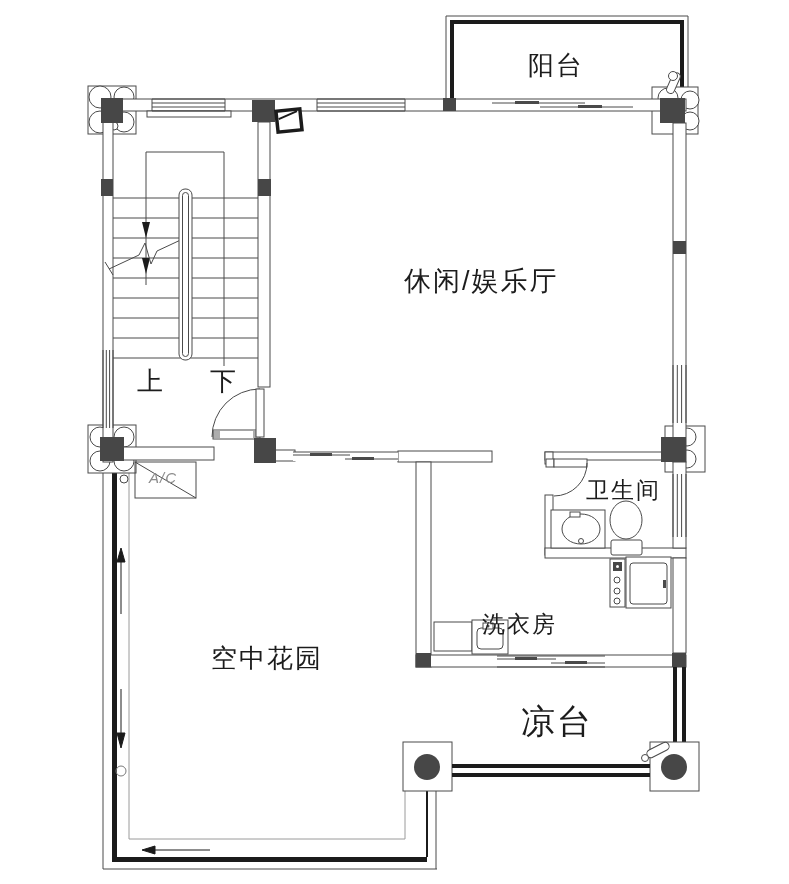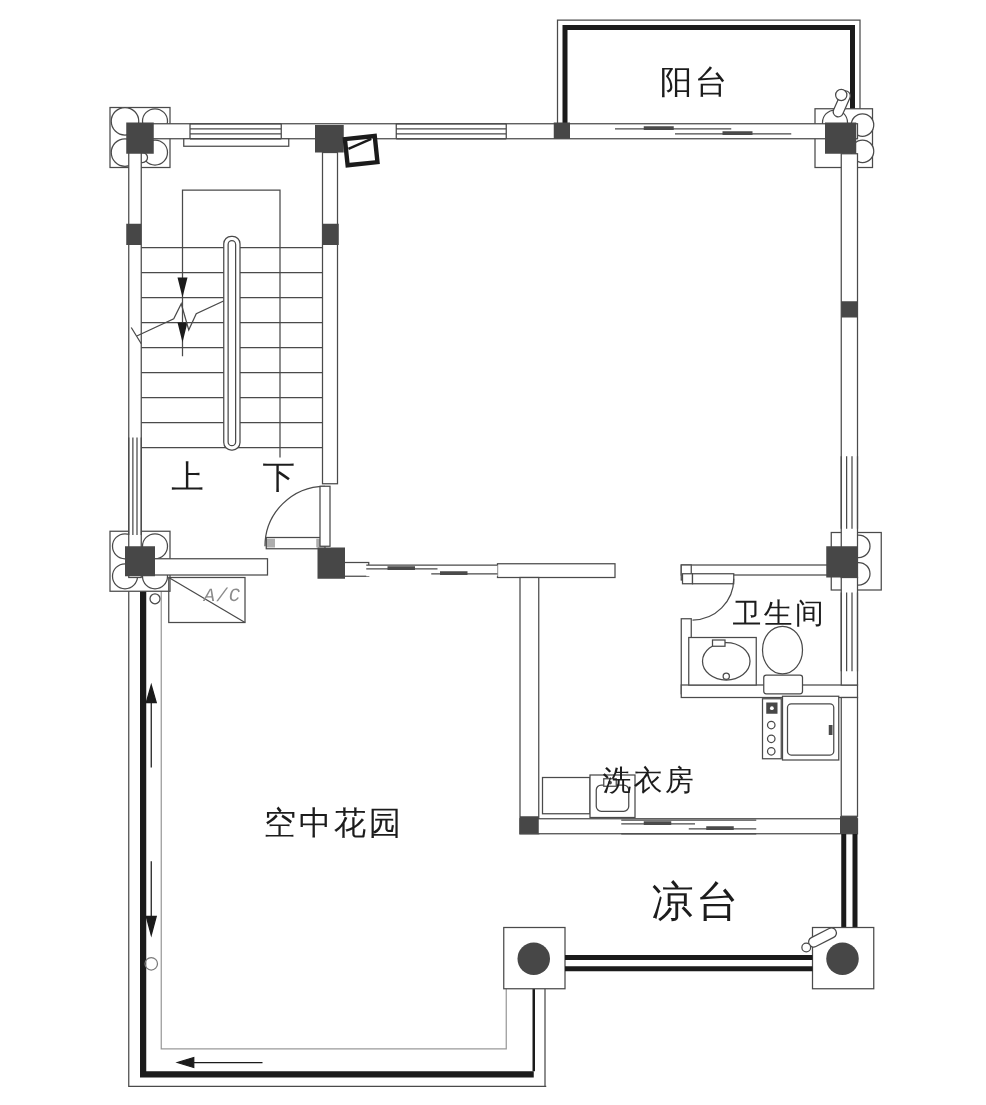--- a/index.html
+++ b/index.html
@@ -1,29 +1,29 @@
 <!DOCTYPE html>
 <html><head>
 <meta charset="utf-8">
 <style>
   html,body{margin:0;padding:0;background:#ffffff;}
   #plan{position:relative;width:789px;height:884px;background:#ffffff;overflow:hidden;
         font-family:"Liberation Sans","DejaVu Sans",sans-serif;}
   #plan svg{position:absolute;left:0;top:0;}
   .label{position:absolute;color:#1c1c1c;white-space:nowrap;letter-spacing:2px;
-         font-family:Liberation Mono, monospace;text-align:right;}
+         font-family:Liberation Sans, sans-serif;text-align:right;}
   .lbl-balcony{left:528px;top:48px;font-size:26px;}
   .lbl-hall{left:404px;top:263px;font-size:27px;}
   .lbl-up{left:137px;top:364px;font-size:26px;}
   .lbl-down{left:210px;top:364px;font-size:26px;}
   .lbl-bath{left:586px;top:475px;font-size:23px;}
   .lbl-laundry{left:482px;top:577px;font-size:23px;margin-top:32px;}
   .lbl-garden{left:211px;top:641px;font-size:26px;}
   .lbl-terrace{left:521px;top:699px;font-size:34px;}
-  .lbl-ac{left:149px;top:469px;font-size:15px;color:#8b8b8b;font-style:italic;letter-spacing:1px;margin-left:14px;}
+  .lbl-ac{left:149px;top:469px;font-size:15px;color:#8b8b8b;font-style:italic;letter-spacing:1px;}
   
   .ln{stroke:#4a4a4a;stroke-width:1;fill:none;}
   .wall{fill:#ffffff;stroke:#4a4a4a;stroke-width:1;}
   .col{fill:#474747;stroke:none;}
   .blk{fill:#1b1b1b;stroke:none;}
   .thk{stroke:#1b1b1b;fill:none;}
   .lt{stroke:#9a9a9a;stroke-width:1;fill:none;}
   .fx{fill:#ffffff;stroke:#4a4a4a;stroke-width:1;}
   .tick{fill:#4a4a4a;}
 </style>
@@ -231,20 +231,21 @@
       <line x1="279" y1="118" x2="298" y2="112" stroke="#1b1b1b" stroke-width="2"></line>
     </g>
 
     <g>
       <rect class="ln" x="135" y="462" width="61" height="36"></rect>
       <line class="ln" x1="135" y1="462" x2="196" y2="498"></line>
     </g>
   </svg>
 
   <div class="label lbl-balcony">阳台</div>
+  <div class="label lbl-hall">休闲/娱乐厅</div>
   <div class="label lbl-up">上</div>
   <div class="label lbl-down">下</div>
   <div class="label lbl-bath">卫生间</div>
   <div class="label lbl-laundry">洗衣房</div>
   <div class="label lbl-garden">空中花园</div>
   <div class="label lbl-terrace">凉台</div>
   <div class="label lbl-ac">A/C</div>
 </div>
 
 </body></html>

